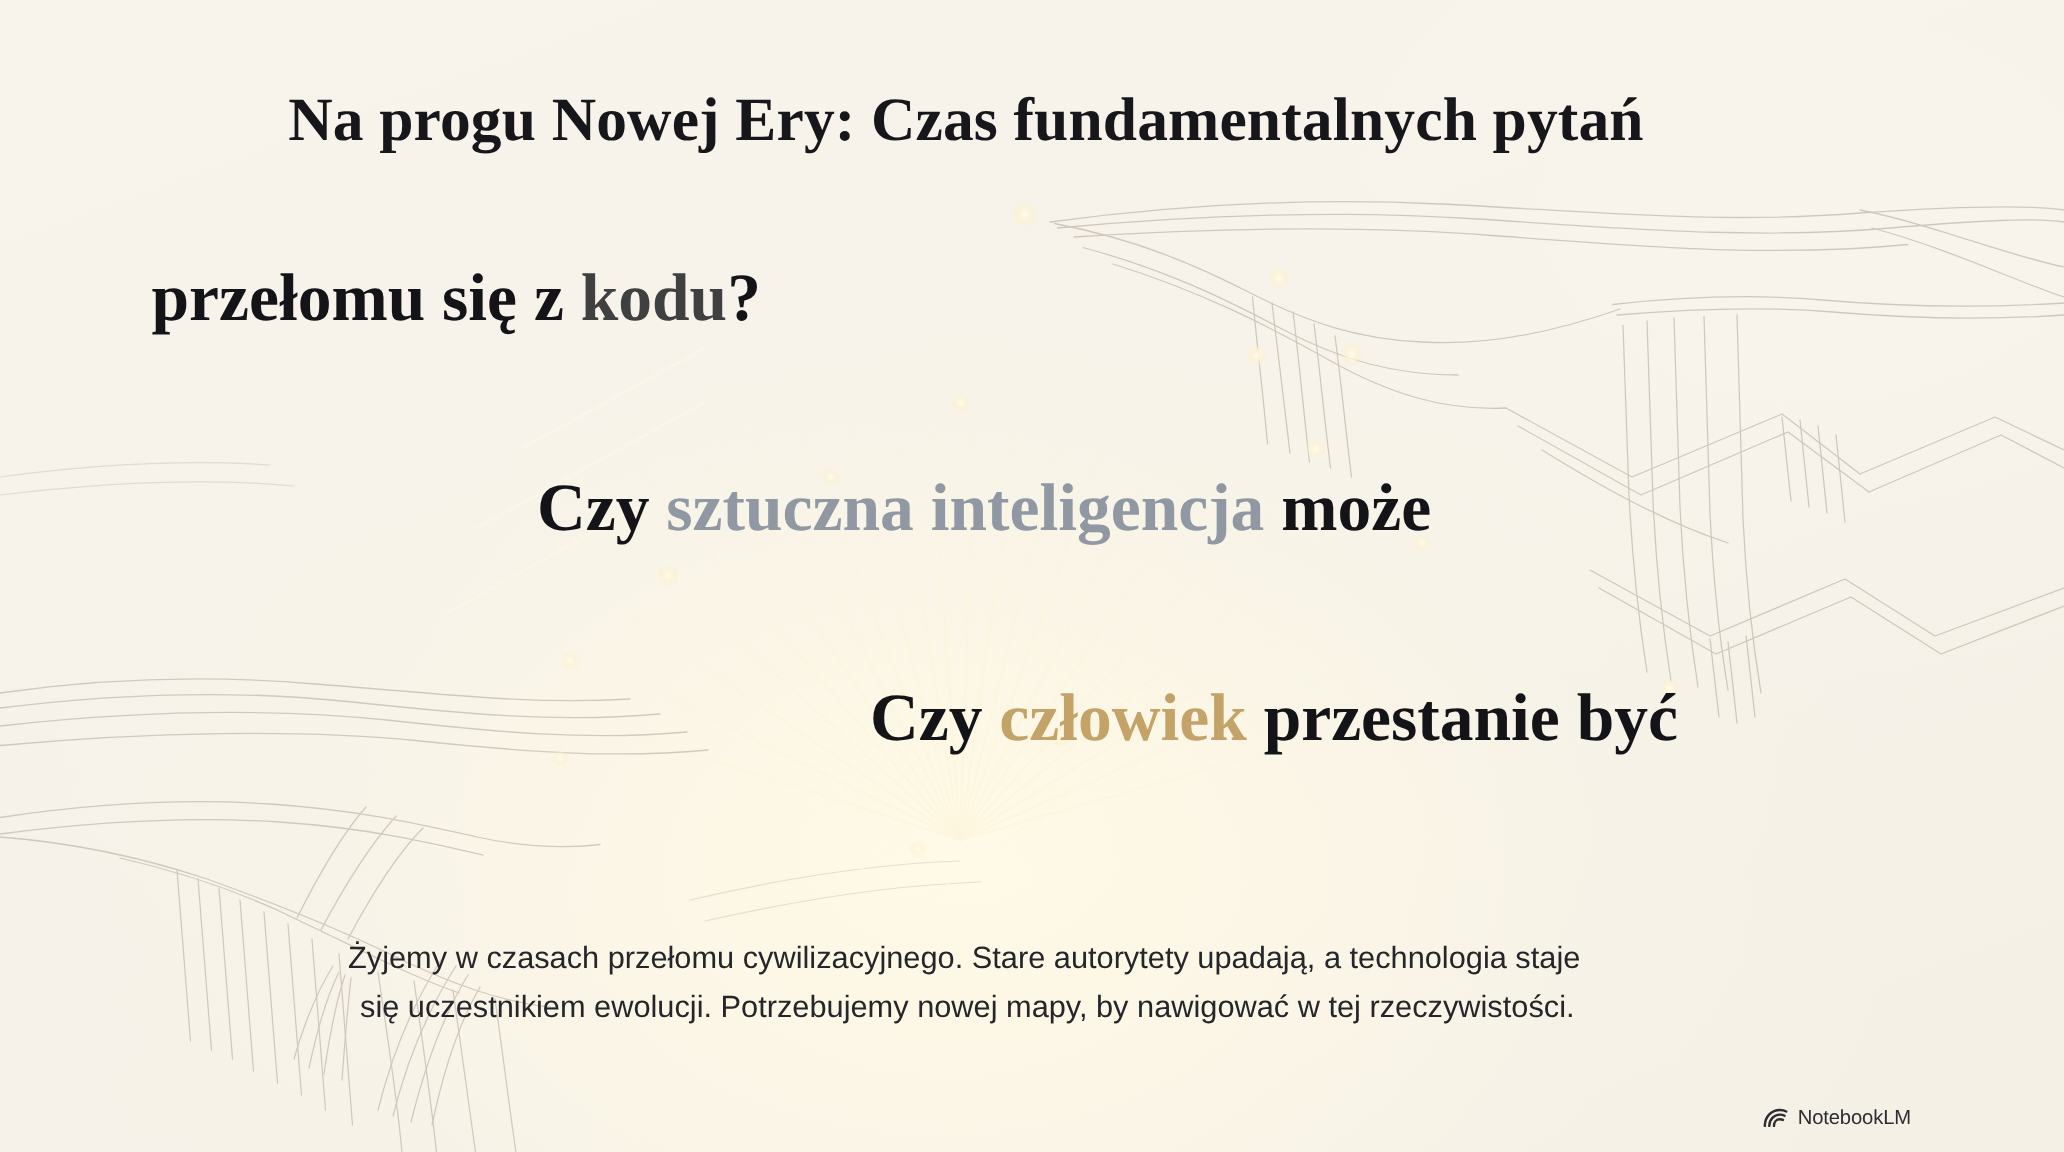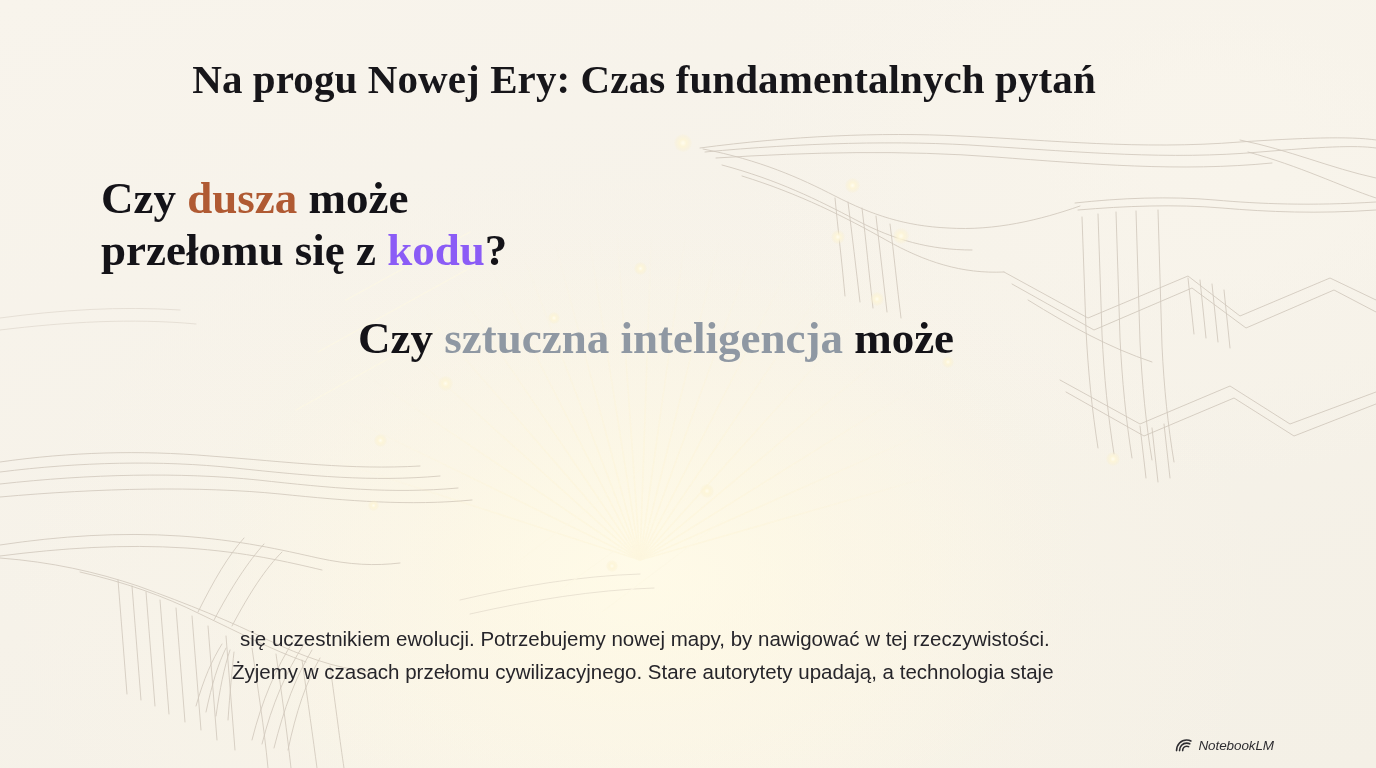--- a/index.html
+++ b/index.html
@@ -71,21 +71,21 @@
   .q1 { top:172px; left:101px;  font-size:45px; text-align:left; }
   .q2 { top:312px; left:358px;  font-size:45px; text-align:center; }
   .q3 { top:452px; left:580px;  font-size:45px; text-align:left; }
 
   .q-line { display:block; }
   .q2 .q-line.l2 { padding-left:28px; }
   .q3 .q-line.l2 { padding-left:2px; }
 
   .hl { font-weight:700; }
   .hl-rust  { color:#b05a33; }
-  .hl-slate { color:#8b5cf6;margin-top:23px; }
+  .hl-slate { color:#404040;margin-top:23px; }
   .hl-gray  { color:#8f98a3; }
   .hl-gold  { color:#c4a368; }
 
   .body-text {
     position:absolute;
     top:622px; left:232px;
     width:935px;
     font-family:"Liberation Sans", sans-serif;
     font-size:20.5px;
     line-height:1.62;
@@ -93,24 +93,22 @@
     font-weight:400;
   }
   .body-text .bl { display:block; }
   .body-text .bl.l2 { padding-left:8px; }
 
   
   .watermark {
     position:absolute;
     right:14px; bottom:14px;
     display:flex;
-    align-items:center;
     gap:6px;
     z-index:8;
-    font-style:italic;
   }
   .watermark .wm-icon {
     width:17px; height:17px;
     display:block;
     flex:0 0 auto;
   }
   .watermark .wm-label {
     font-family:"Liberation Sans", sans-serif;
     font-size:13.5px;
     letter-spacing:-0.1px;
@@ -282,34 +280,34 @@
   <div class="sparkle" style="left:1106px; top:452px; width:14px; height:14px;"></div>
   <div class="sparkle" style="left:368px;  top:500px; width:11px; height:11px;"></div>
   <div class="sparkle" style="left:942px;  top:356px; width:12px; height:12px;"></div>
 </div>
 
 <div class="slide">
 
   <h1 class="title">Na progu Nowej Ery: Czas fundamentalnych pytań</h1>
 
   <div class="q-block q1">
-    <span class="q-line l1"><span>Czy </span><span class="hl hl-rust">dusza</span><span> może</span></span>
     <span class="q-line l2"><span>przełomu się z </span><span class="hl hl-slate">kodu</span><span>?</span></span>
   </div>
 
   <div class="q-block q2">
     <span class="q-line l1"><span>Czy </span><span class="hl hl-gray">sztuczna inteligencja</span><span> może</span></span>
   </div>
 
   <div class="q-block q3">
+    <span class="q-line l1"><span>Czy </span><span class="hl hl-gold">człowiek</span><span> przestanie być</span></span>
   </div>
 
   <div class="body-text">
+    <span class="bl l1">Żyjemy w czasach przełomu cywilizacyjnego. Stare autorytety upadają, a technologia staje</span>
     <span class="bl l2">się uczestnikiem ewolucji. Potrzebujemy nowej mapy, by nawigować w tej rzeczywistości.</span>
-    <span class="bl l1">Żyjemy w czasach przełomu cywilizacyjnego. Stare autorytety upadają, a technologia staje</span>
   </div>
 
   <div class="watermark">
     <svg class="wm-icon" viewBox="0 0 24 24" aria-hidden="true">
       <path d="M2.2 19.2 C2.2 10.4 8.6 4.2 16.4 4.2 C20.0 4.2 22.4 5.6 22.4 5.6" fill="none" stroke="#2e2d31" stroke-width="2.3" stroke-linecap="round"></path>
       <path d="M6.4 19.2 C6.4 13.0 10.8 8.6 16.4 8.6 C19.0 8.6 20.8 9.6 20.8 9.6" fill="none" stroke="#2e2d31" stroke-width="2.3" stroke-linecap="round"></path>
       <path d="M10.8 19.2 C10.8 15.6 13.2 13.0 16.4 13.0 C18.0 13.0 19.2 13.6 19.2 13.6" fill="none" stroke="#2e2d31" stroke-width="2.3" stroke-linecap="round"></path>
     </svg>
     <span class="wm-label">NotebookLM</span>
   </div>

